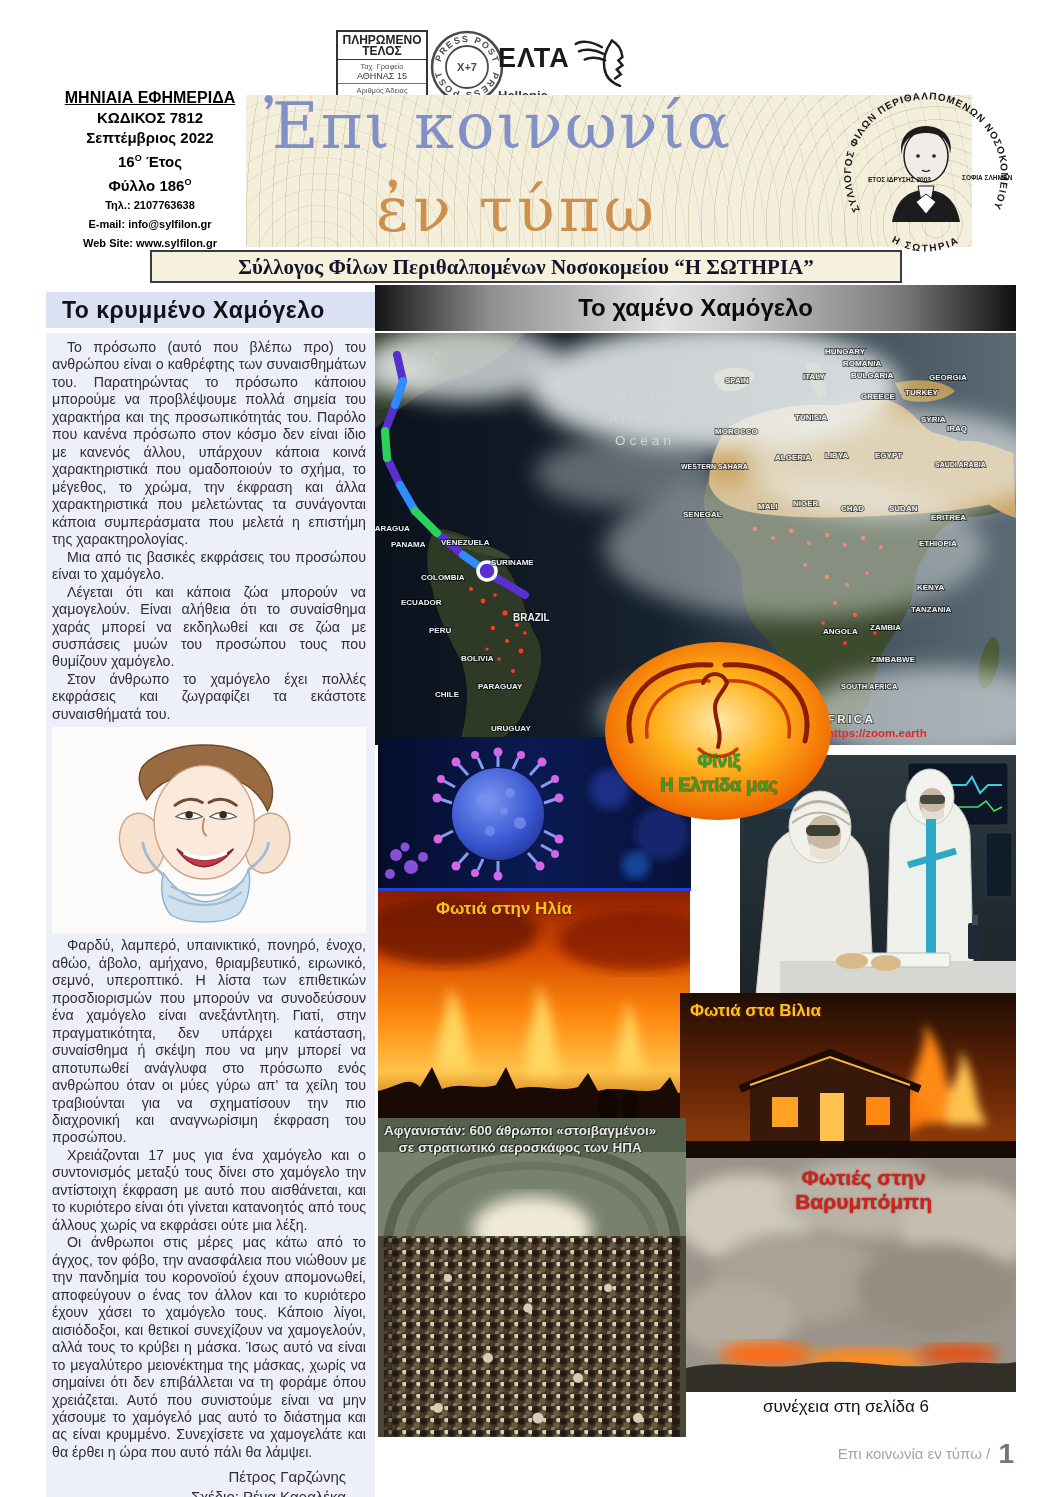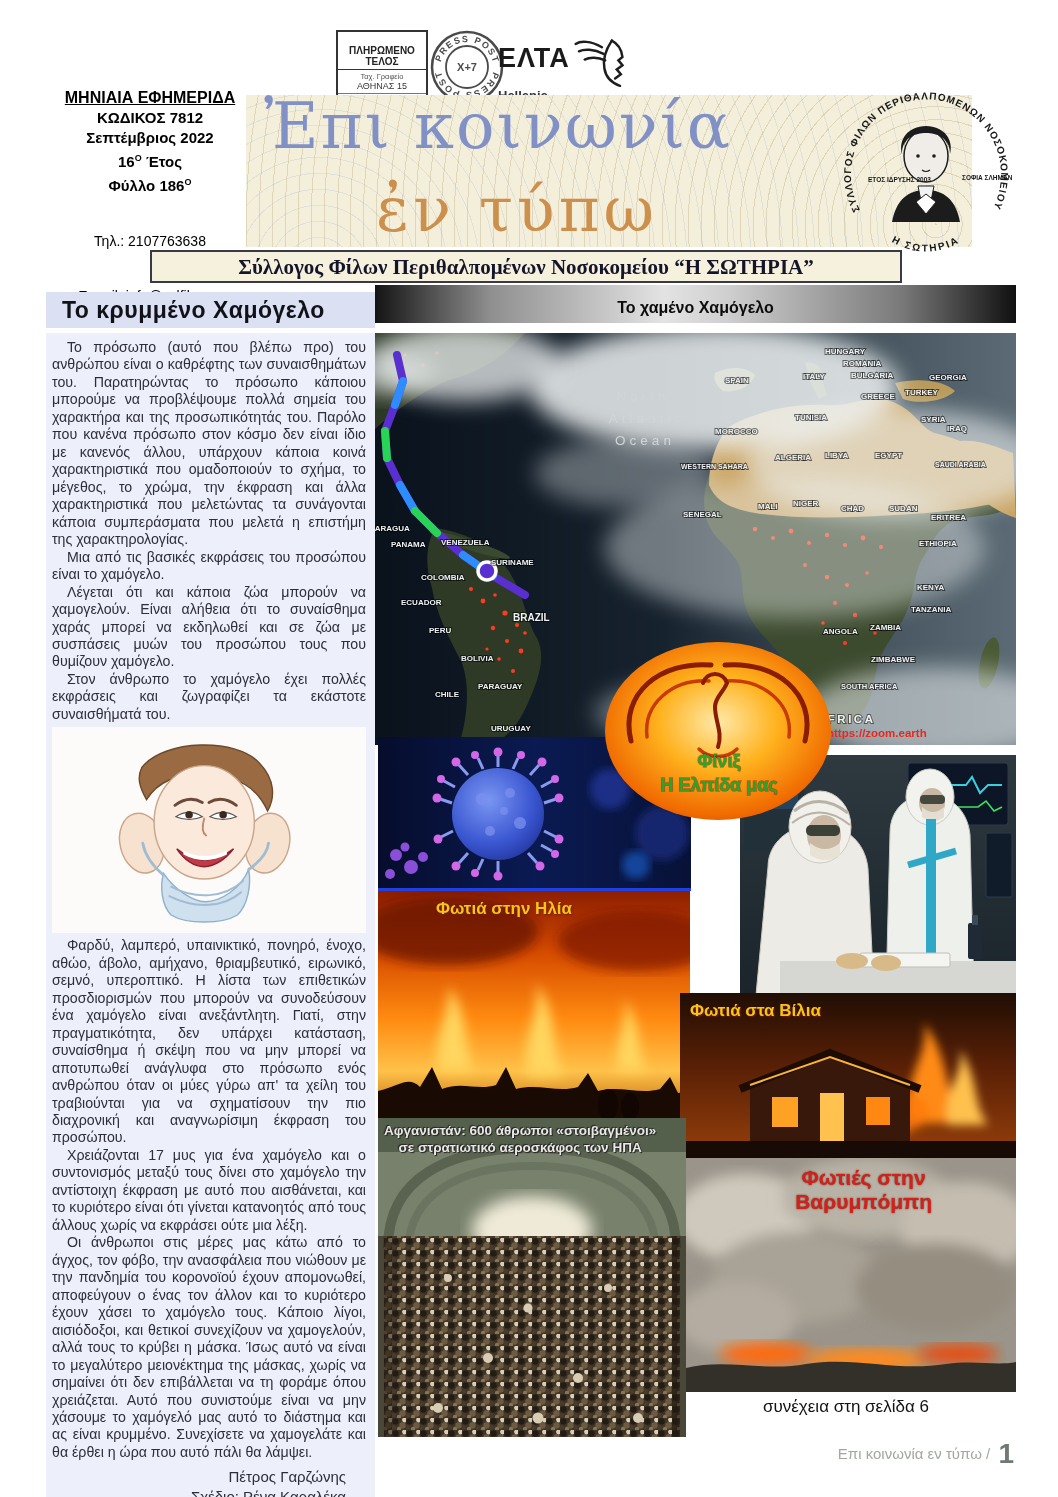--- a/index.html
+++ b/index.html
@@ -2,35 +2,35 @@
 <html><head>
 <meta charset="utf-8">
 <style>
   html,body{margin:0;padding:0;background:#ffffff;}
   .page{position:relative;width:1058px;height:1497px;background:#ffffff;overflow:hidden;
         font-family:"Liberation Sans",sans-serif;color:#000;}
   .abs{position:absolute;}
 
   
   .paidbox{left:336px;top:30px;width:88px;border:2px solid #333;text-align:center;background:#fff;color:#222;}
-  .paidbox .t{font-weight:bold;font-size:10px;line-height:11px;padding:13px 2px 2px;border-bottom:1px solid #333;}
+  .paidbox .t{font-weight:bold;font-size:12px;line-height:11px;padding:3px 2px 2px;border-bottom:1px solid #333;}
   .paidbox .s{font-size:7.5px;line-height:9px;color:#555;padding-top:2px;}
   .paidbox .m{font-size:9px;line-height:10px;color:#333;border-bottom:1px solid #777;padding-bottom:2px;}
   .paidbox .n{font-size:10px;line-height:12px;color:#333;padding-bottom:2px;}
   .stamp{left:428px;top:28px;width:78px;height:78px;}
   .elta{left:498px;top:30px;width:130px;}
   .elta .row{display:flex;align-items:flex-start;}
   .elta .name{font-weight:bold;font-size:27px;letter-spacing:1px;color:#1a1a1a;line-height:28px;margin-top:14px;}
   .elta .sub{font-size:13px;font-weight:bold;color:#333;margin-top:16px;}
 
   
   .mi{left:52px;top:88px;width:196px;text-align:center;}
   .mi .l1{font-size:16px;font-weight:bold;text-decoration:underline;line-height:20px;}
   .mi .l2{font-size:15px;font-weight:bold;line-height:20px;}
-  .mi .l3{font-size:14px;font-weight:normal;line-height:19px;margin-top:36px;}
+  .mi .l3{font-size:11px;font-weight:bold;line-height:19px;}
   .mi sup{font-size:9px;}
   .mast{left:246px;top:95px;width:692px;height:152px;background:#f4efdb;overflow:hidden;padding-left:34px;}
   .ripples{position:absolute;inset:0;
      background:
        repeating-radial-gradient(circle at 95% 85%, rgba(170,150,100,.28) 0 1px, transparent 1px 13px),
        repeating-radial-gradient(circle at 10% 115%, rgba(140,160,200,.18) 0 1px, transparent 1px 16px);}
   .mt1{position:absolute;left:18px;top:-6px;font-family:"DejaVu Serif",serif;font-size:64px;color:#8191c6;letter-spacing:2px;}
   .mt2{position:absolute;left:130px;top:78px;font-family:"DejaVu Serif",serif;font-size:62px;color:#cd8f4c;letter-spacing:4px;}
   .emblem{left:838px;top:82px;width:176px;height:176px;}
 
@@ -43,22 +43,22 @@
   .leftcol{left:46px;top:292px;width:329px;}
   .lhead{height:36px;background:#dbe0f2;line-height:36px;padding-left:16px;
          font-weight:bold;font-size:23px;color:#111119;letter-spacing:.5px;}
   .lbody{background:#edf0fa;padding:6px 9px 8px 6px;margin-top:5px;}
   .lbody p{margin:0;text-indent:15px;text-align:justify;font-size:14.2px;line-height:1.23;color:#2e2e3a;}
   .illus{background:#fdfbf9;margin:4px 0;}
   .sig{ text-align:right;padding:6px 20px 2px 0;font-size:15px;color:#2e2e3a;line-height:1.3;}
 
   
   .rcol{left:375px;top:285px;width:641px;height:1160px;}
-  .rhead{position:absolute;left:0;top:0;width:641px;height:38px;text-align:center;line-height:46px;
-         font-weight:bold;font-size:16px;color:#0b0b0b;
+  .rhead{position:absolute;left:0;top:0;width:641px;height:46px;text-align:center;line-height:46px;
+         font-weight:bold;font-size:24px;color:#0b0b0b;
          background:linear-gradient(90deg,#141414 0%,#8f8f8f 18%,#e3e3e3 45%,#cfcfcf 55%,#7a7a7a 82%,#101010 100%);}
   .mapbox{position:absolute;left:0;top:48px;width:641px;height:412px;overflow:hidden;z-index:1;background:#0b131d;}
   .covid{position:absolute;left:3px;top:452px;width:313px;height:151px;z-index:3;border-bottom:3px solid #2040e0;box-sizing:content-box;}
   .phoenix{position:absolute;left:228px;top:356px;width:230px;height:180px;z-index:5;}
   .icu{position:absolute;left:365px;top:470px;width:276px;height:240px;z-index:2;}
   .ilia{position:absolute;left:3px;top:606px;width:312px;height:231px;z-index:4;}
   .vilia{position:absolute;left:305px;top:708px;width:336px;height:165px;z-index:4;}
   .afghan{position:absolute;left:3px;top:833px;width:308px;height:319px;z-index:6;text-align:center;}
   .varyb{position:absolute;left:311px;top:873px;width:274px;height:234px;z-index:5;}
   .cap-y{position:absolute;font-weight:bold;font-size:17px;color:#f5c617;text-shadow:1px 1px 2px #7a1800;z-index:7;}

